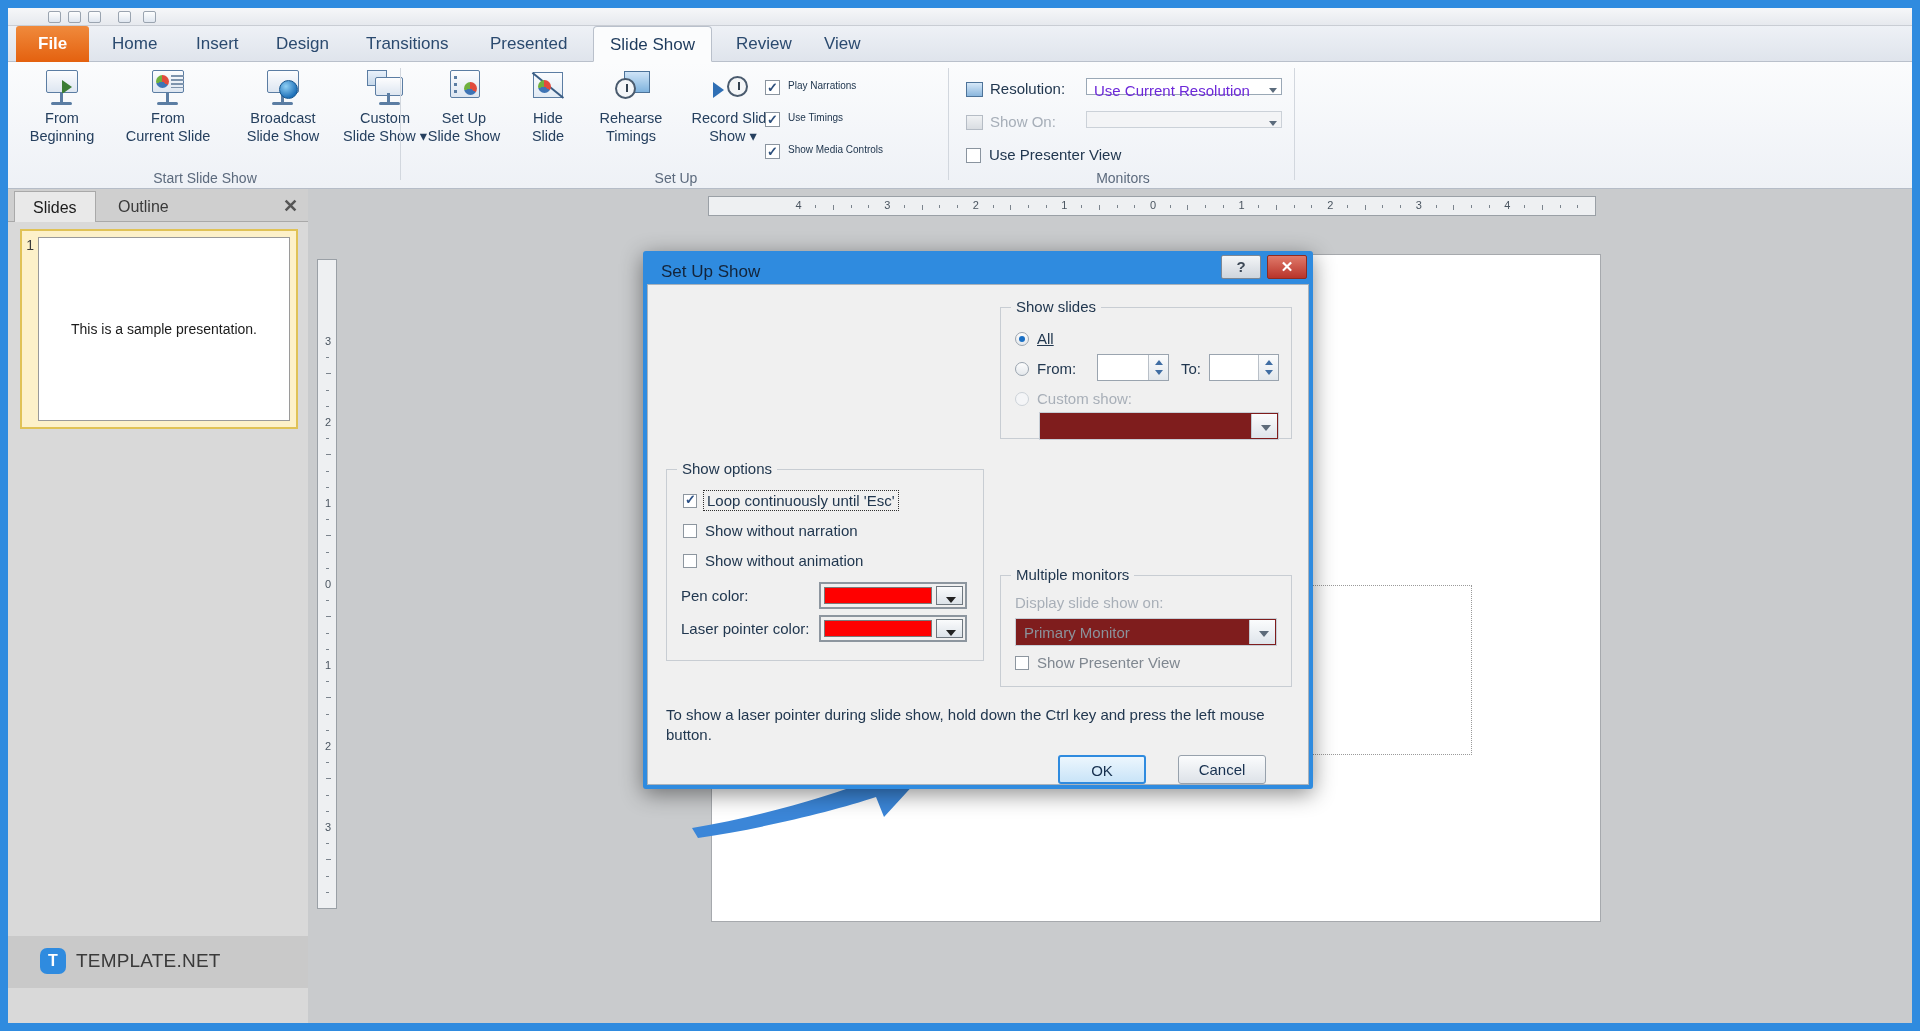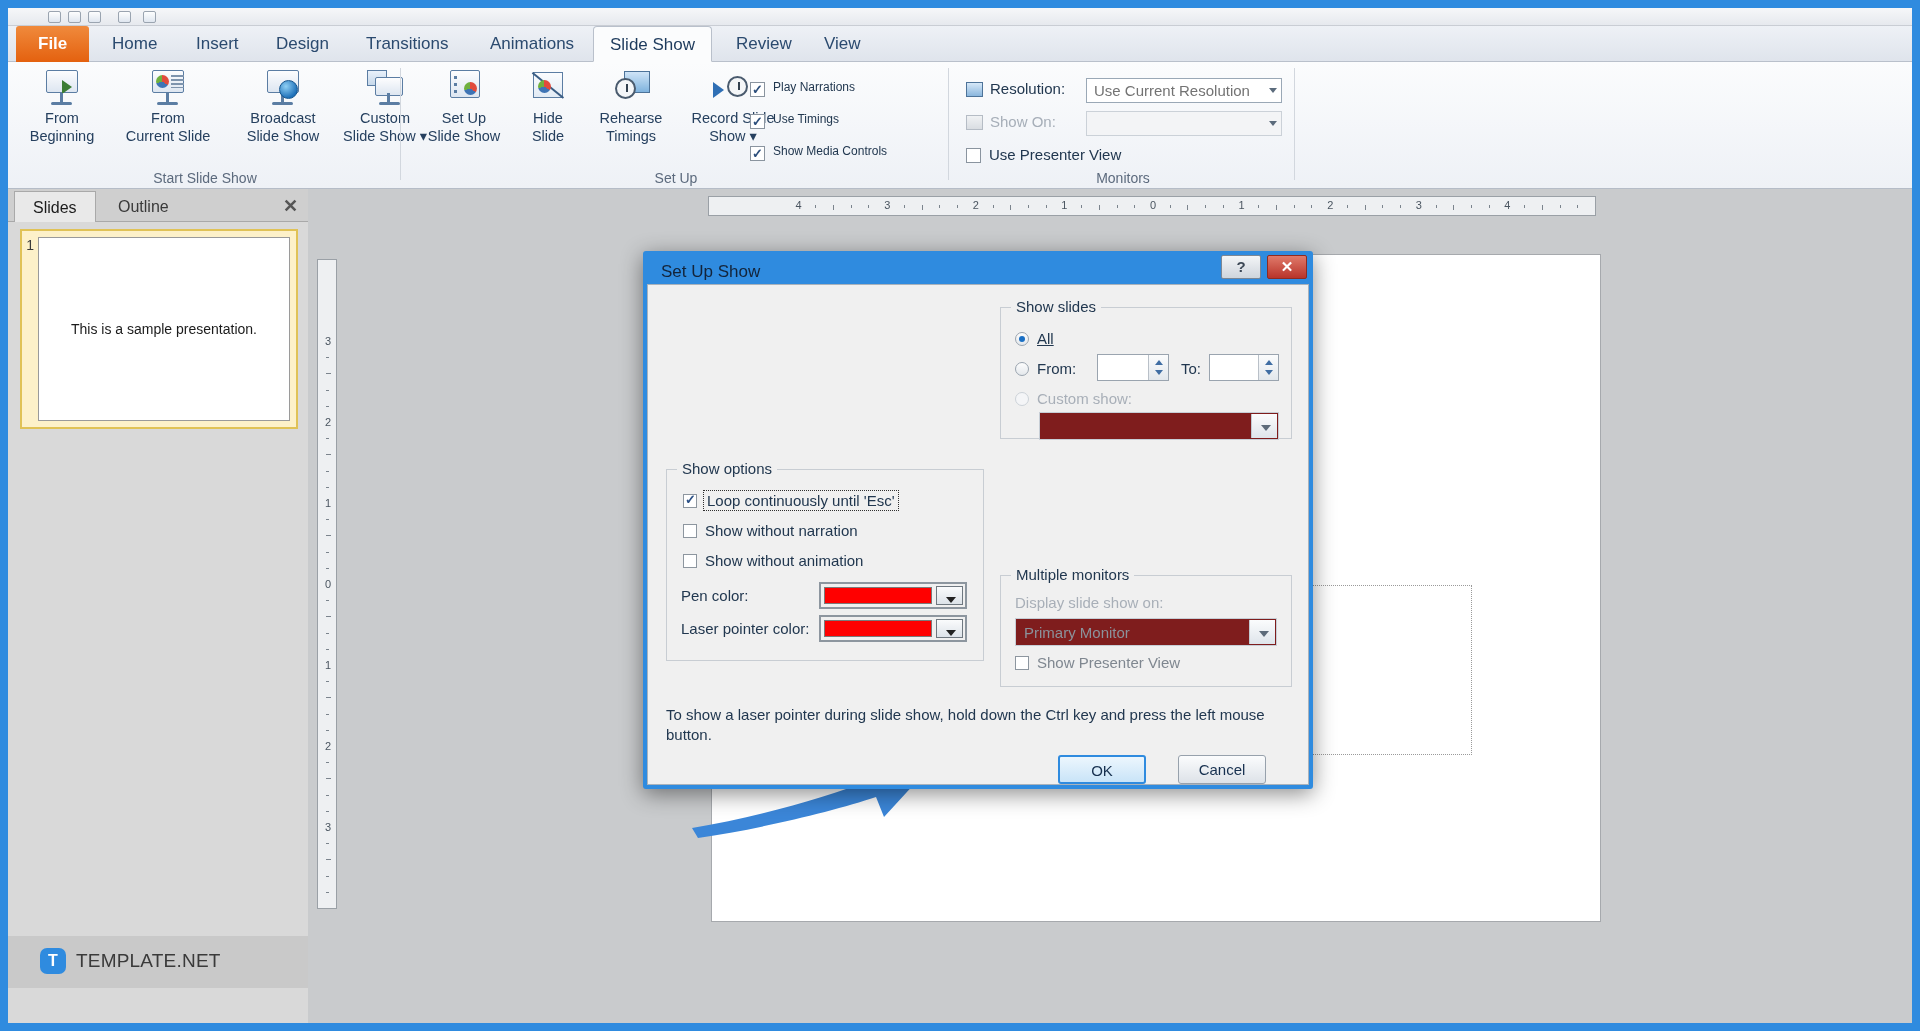--- a/index.html
+++ b/index.html
@@ -80,37 +80,37 @@
   .ico-clock:after{content:"";position:absolute;left:9px;top:4px;width:2px;height:8px;background:#32404f;}
   .ico-sq  { position:absolute; right:1px; top:3px; width:26px;height:22px;
       background:linear-gradient(#cfe4f7,#7fb3de); border:1.5px solid #4d7399;}
   .ico-arrow{ position:absolute; left:0px; top:14px; width:0;height:0;
       border-left:11px solid #2f6fb5; border-top:8px solid transparent; border-bottom:8px solid transparent;}
   .ico-diag { position:absolute; left:5px; top:4px; width:30px; height:26px;
       background:linear-gradient(#fbfcfe,#e2ebf5); border:1.5px solid #5b7da3;}
   .ico-diag:after{content:"";position:absolute;left:-1px;top:-1px;width:40px;height:1.6px;
       background:#3a5d84; transform:rotate(39deg); transform-origin:0 0;}
   
-  .cbrow { position:absolute; font-size:12px; color:#21374f; white-space:nowrap; cursor:default;}
+  .cbrow { position:absolute; font-size:10px; color:#21374f; white-space:nowrap; cursor:default;margin-left:15px;}
   .cbox {
     display:inline-block; width:15px; height:15px; vertical-align:-3px; margin-right:8px;
     background:#fff; border:1px solid #8a949f;
   }
   .cbox.on:after {
     content:"✓"; display:block; font-size:13px; line-height:13px; color:#2d4f7c; text-align:center; font-weight:bold;
   }
   
   .mrow { position:absolute; font-size:15px; color:#21374f; white-space:nowrap; }
   .mrow.dim { color:#a6aeb8; }
   .micon { display:inline-block; width:17px;height:15px; vertical-align:-3px; margin-right:7px;
     border:1.5px solid #4d7399; background:linear-gradient(#d6e8f8,#8ab6dd);}
   .micon.dim { border-color:#b5bcc5; background:linear-gradient(#f0f2f4,#d9dde2); }
   .mcombo {
-    position:absolute; height:25px; border:1px solid #9aa8b6; background:#fff;
-    font-size:15px; color:#737373; line-height:23px; padding-left:7px;
+    position:absolute; height:17px; border:1px solid #9aa8b6; background:#fff;
+    font-size:15px; color:#6d28d9; line-height:23px; padding-left:7px;
   }
   .mcombo.dim { background:#f3f4f6; border-color:#cbd1d8; }
   .mcaret {
     position:absolute; right:4px; top:9px; width:0;height:0;
     border-left:4px solid transparent; border-right:4px solid transparent; border-top:5px solid #5b6b7c;
   }
   
   .leftpanel { position:absolute; left:0; top:181px; width:300px; bottom:0; background:#d9d9d9; }
   .ptabs { position:absolute; left:0; top:0; width:300px; height:33px; background:#cfcfcf;
            border-bottom:1px solid #a9a9a9; }
@@ -247,21 +247,21 @@
     <div class="qat-ico" style="left:110px"></div>
     <div class="qat-ico" style="left:135px"></div>
   </div>
 
   <div class="tabbar">
     <div class="tab file" style="left:8px"><span>File</span></div>
     <div class="tab" style="left:88px"><span>Home</span></div>
     <div class="tab" style="left:172px"><span>Insert</span></div>
     <div class="tab" style="left:252px"><span>Design</span></div>
     <div class="tab" style="left:342px"><span>Transitions</span></div>
-    <div class="tab" style="left:466px"><span>Animations</span></div>
+    <div class="tab" style="left:466px"><span>Presented</span></div>
     <div class="tab active" style="left:585px"><span>Slide Show</span></div>
     <div class="tab" style="left:712px"><span>Review</span></div>
     <div class="tab" style="left:800px"><span>View</span></div>
   </div>
 
   <div class="ribbon">
 
     <div class="rgroup" style="left:0; width:394px">
       <div class="bigbtn" style="left:8px; width:92px">
         <div class="ico32">

